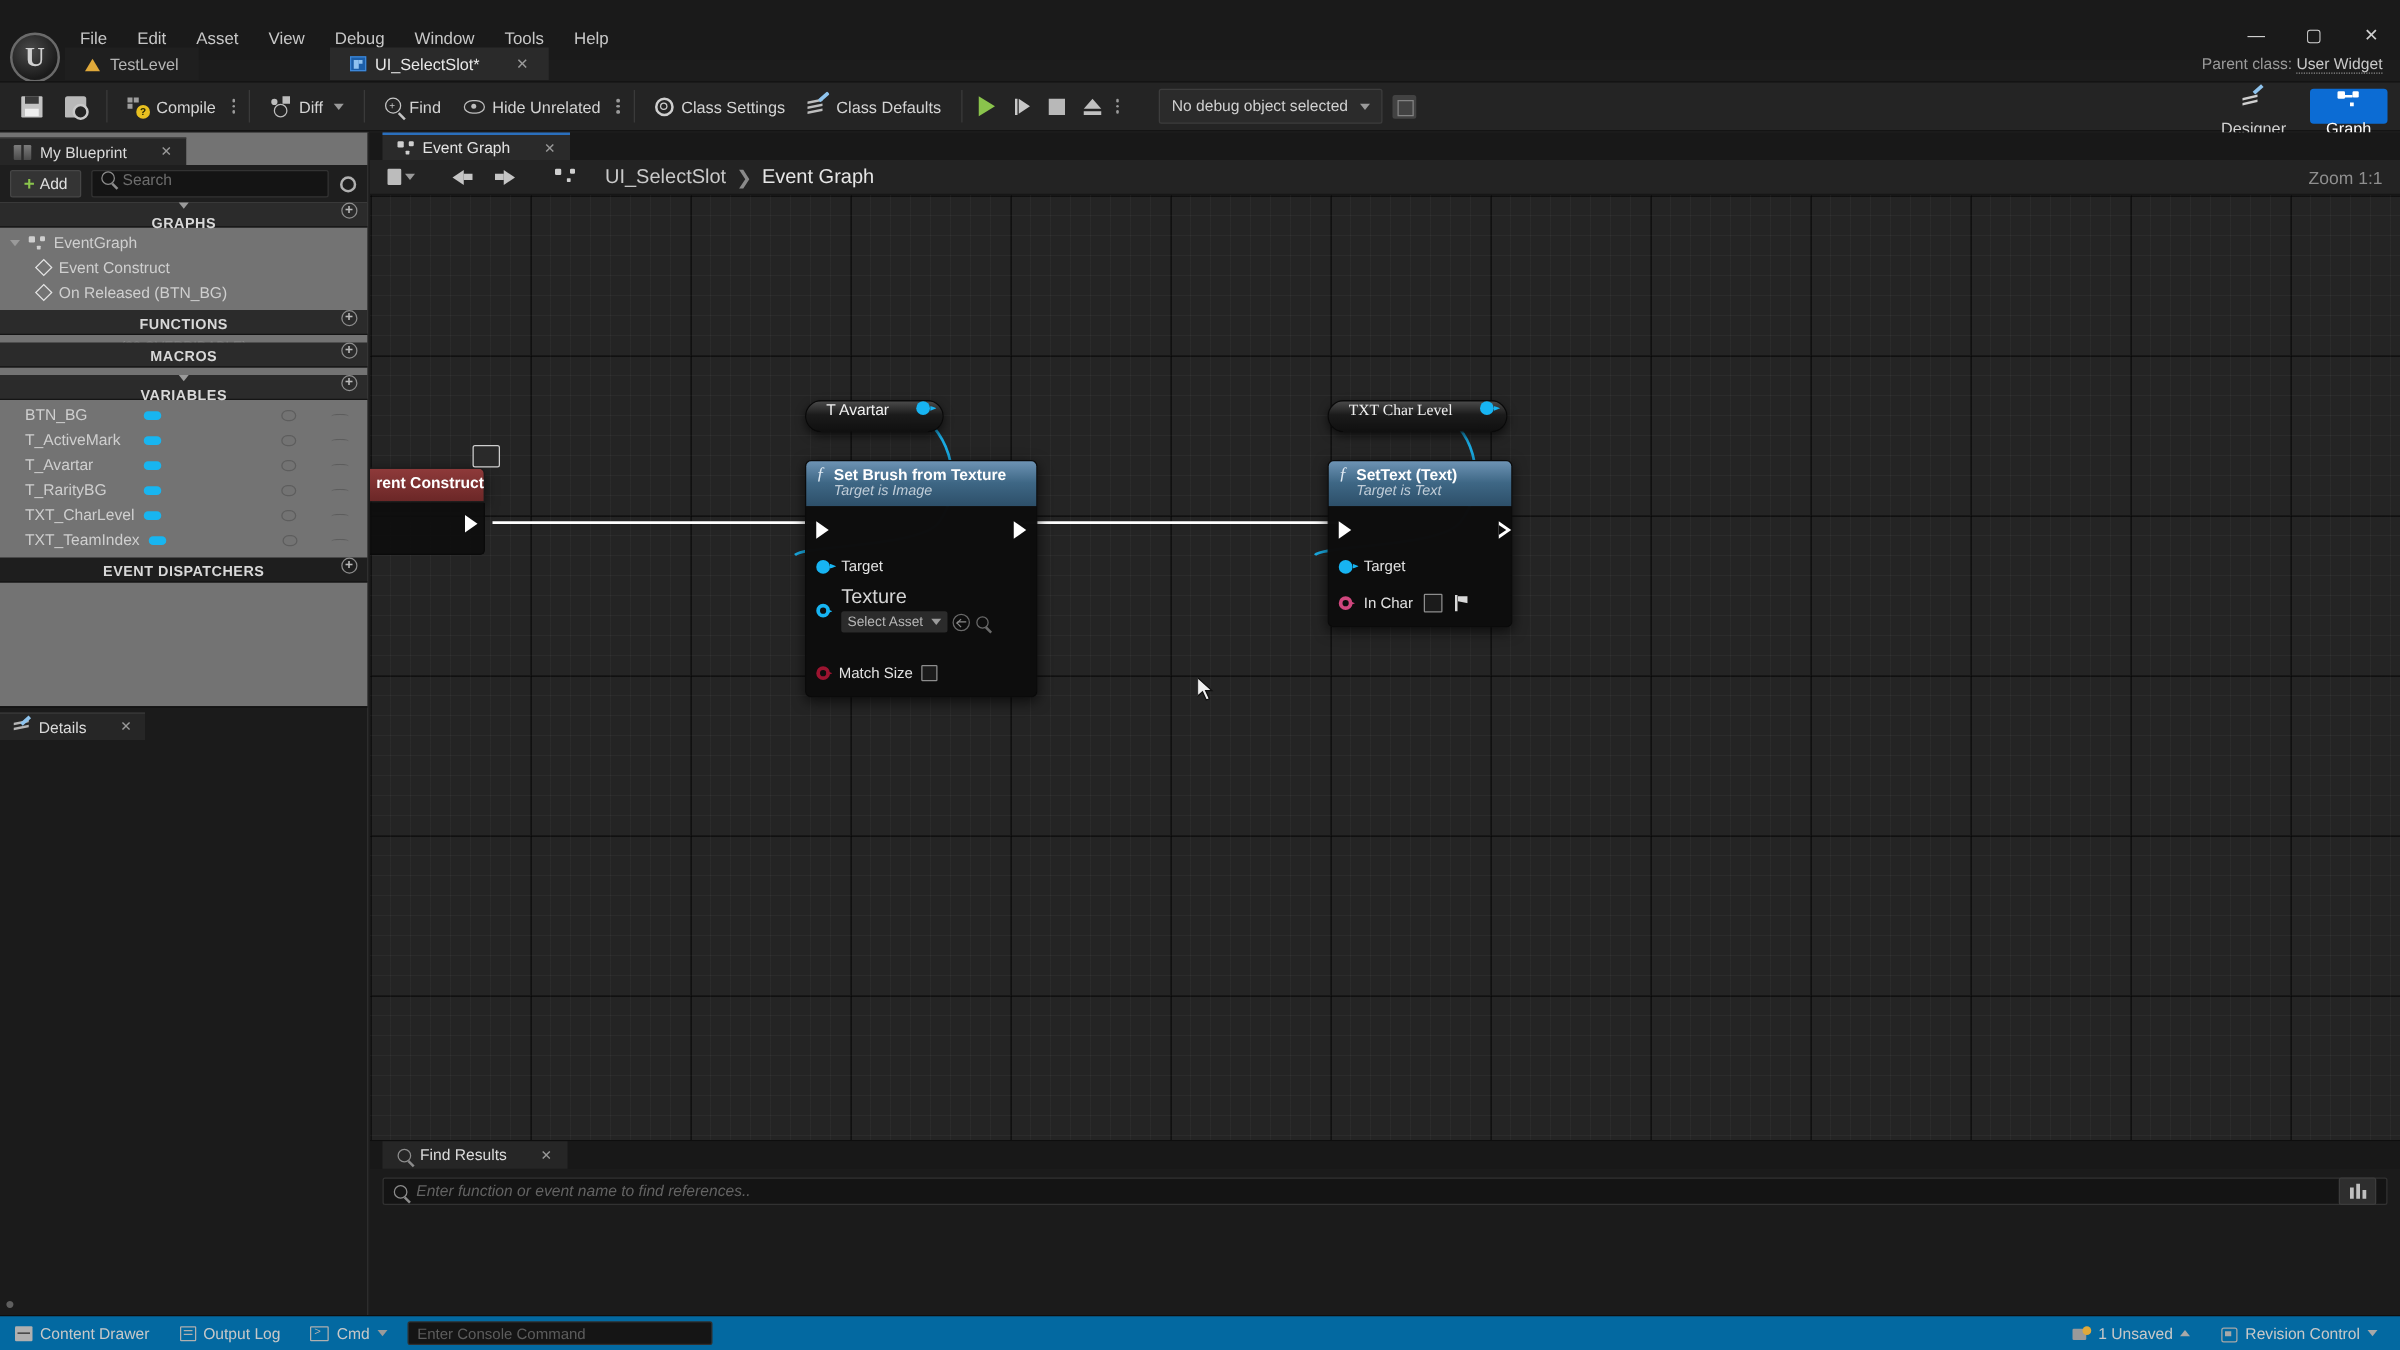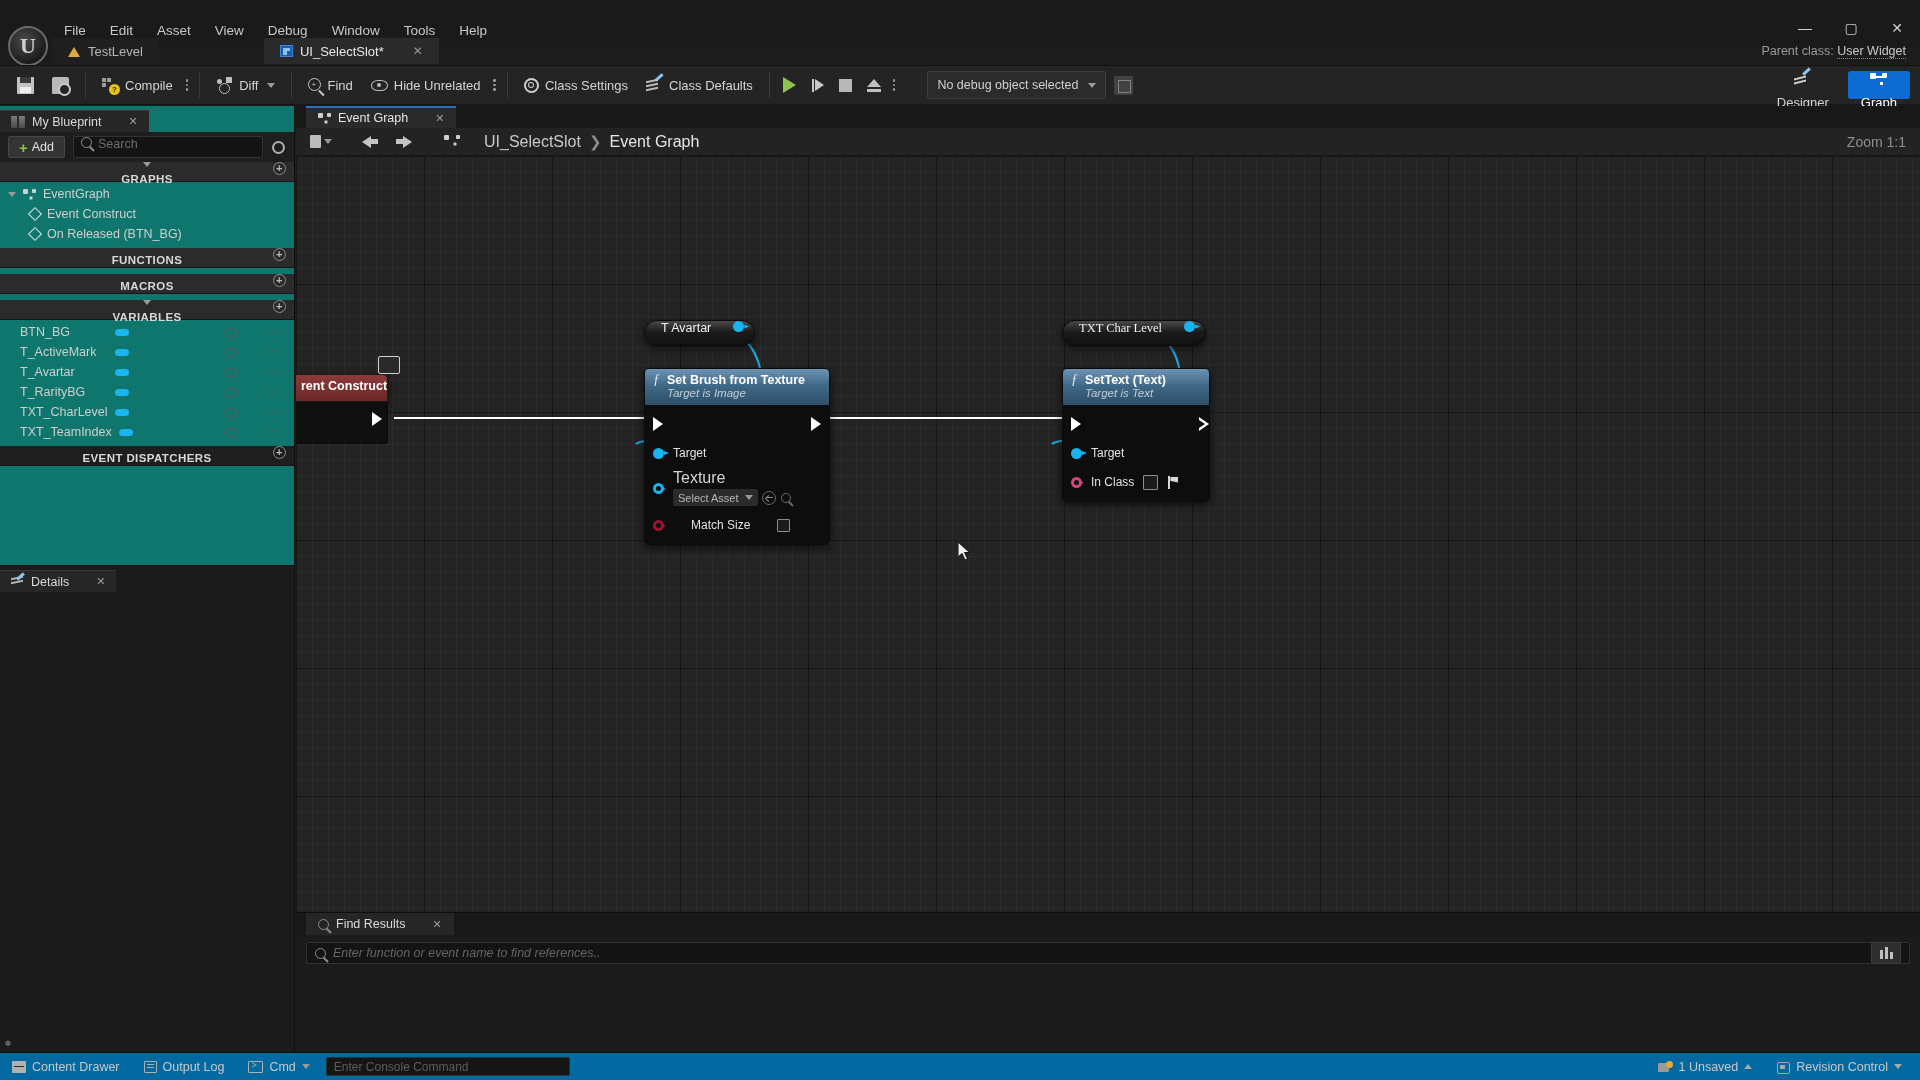--- a/index.html
+++ b/index.html
@@ -164,21 +164,21 @@
   }
   .ic-graph:after {
     content:""; position:absolute; right:0; top:2px; width:5px; height:5px; background:#fff; border-radius:1px;
     box-shadow:-3px 8px 0 -1px #fff;
   }
   .ic-graph i { position:absolute; left:5px; top:5px; width:7px; height:1.5px; background:#fff; }
 
   
   .leftpanel {
     position:absolute; top:106px; left:0; width:295px; bottom:28px;
-    background:#0f766e; border-right:1px solid #0f0f0f;
+    background:#737373; border-right:1px solid #0f0f0f;
   }
   .paneltab {
     height:22px; display:flex; align-items:center; gap:7px; padding:0 11px;
     background:#262626; font-size:12.5px; color:#dadada; width:fit-content; margin-top:4px;
     border-top:1px solid #3a3a3a;
   }
   .paneltab .tclose { margin-left:20px; font-size:11px; color:#9a9a9a; }
   .ic-bp { width:14px; height:12px; background:linear-gradient(#7c7c7c,#4a4a4a); border-radius:1px; position:relative; }
   .ic-bp:after { content:""; position:absolute; left:6px; top:0; width:1.5px; height:12px; background:#2a2a2a; }
   .ic-details { width:13px; height:12px; position:relative; }
@@ -742,21 +742,21 @@
             <div style="display:flex; align-items:center; gap:4px; margin-left:20px; margin-top:2px">
               <div class="assetsel">
                 <span>Select Asset</span>
                 <span class="caret"></span>
               </div>
               <span class="mini-btn back"></span>
               <span class="mini-mag2"></span>
             </div>
             <span class="pin-ring" style="position:absolute; left:8px; top:14px"></span>
           </div>
-          <div class="prow" style="gap:27px; margin-top:9px">
+          <div class="prow" style="gap:7px; margin-top:22px">
             <span class="pin-bool"></span>
             <span class="lbl">Match Size</span>
             <span class="cbx"></span>
           </div>
         </div>
       </div>
 
       <div class="node-var" style="position:absolute; left:766px; top:164px;font-family:Liberation Serif, serif;">
         <span class="vlbl">TXT Char Level</span>
         <span class="varpin"></span>
@@ -774,21 +774,21 @@
           <div class="prow" style="justify-content:space-between; min-height:26px">
             <span class="exec-in"></span>
             <span class="exec-hollow" style="margin-right:-8px"></span>
           </div>
           <div class="prow" style="gap:9px; margin-top:6px">
             <span class="pin-obj"></span>
             <span class="lbl">Target</span>
           </div>
           <div class="prow" style="gap:9px; margin-top:9px">
             <span class="pin-text"></span>
-            <span class="lbl">In Class</span>
+            <span class="lbl">In Char</span>
             <span class="cbx" style="width:15px;height:15px"></span>
             <span class="flagico"></span>
           </div>
         </div>
       </div>
 
       <svg style="position:absolute; left:662px; top:386px" width="14" height="20">
         <polygon points="0,0 0,15 4,11.5 7,18 9.5,17 6.5,10.5 11.5,10.5" fill="#f0f0f0" stroke="#111" stroke-width="1"></polygon>
       </svg>
 

